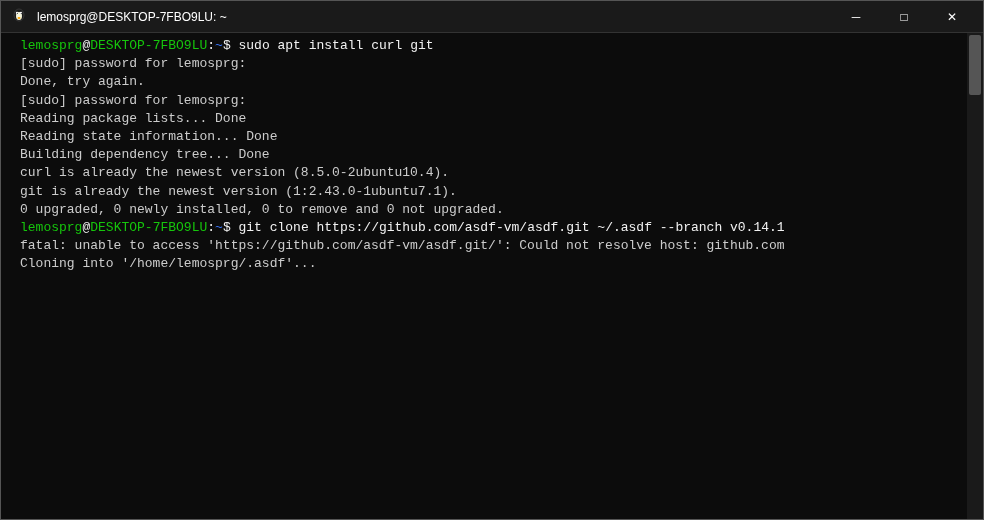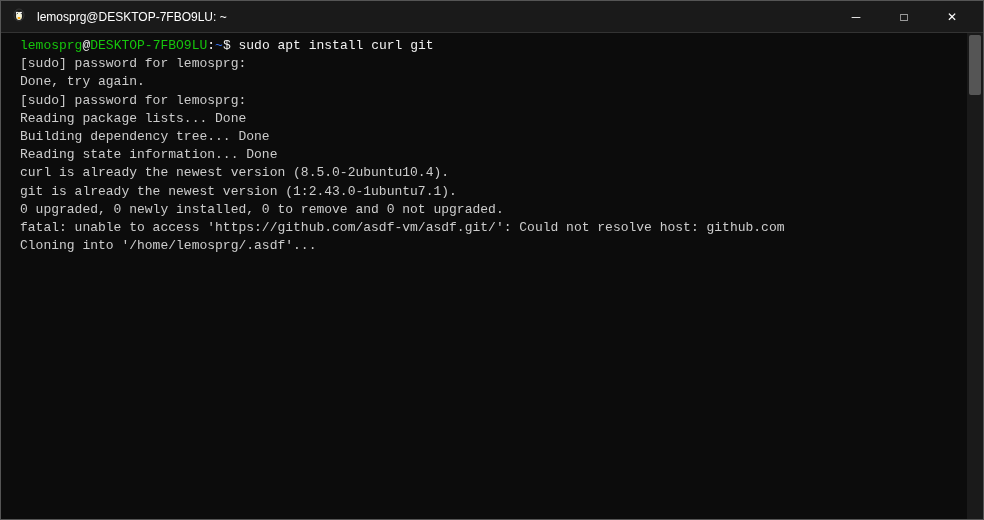--- a/index.html
+++ b/index.html
@@ -155,30 +155,31 @@
       <div class="line"><span class="prompt-user">lemosprg</span><span class="prompt-at">@</span><span class="prompt-host">DESKTOP-7FBO9LU</span><span class="prompt-colon">:</span><span class="prompt-tilde">~</span><span class="prompt-dollar">$</span><span class="prompt-cmd"> sudo apt install curl git</span></div>
 
       <div class="line color-normal">[sudo] password for lemosprg:</div>
 
       <div class="line color-normal">Done, try again.</div>
 
       <div class="line color-normal">[sudo] password for lemosprg:</div>
 
       <div class="line color-normal">Reading package lists... Done</div>
 
+      <div class="line color-normal">Reading state information... Done</div>
+
       <div class="line color-normal">Building dependency tree... Done</div>
-
-      <div class="line color-normal">Reading state information... Done</div>
 
       <div class="line color-normal">curl is already the newest version (8.5.0-2ubuntu10.4).</div>
 
       <div class="line color-normal">git is already the newest version (1:2.43.0-1ubuntu7.1).</div>
 
       <div class="line color-normal">0 upgraded, 0 newly installed, 0 to remove and 0 not upgraded.</div>
 
+      <div class="line"><span class="prompt-user">lemosprg</span><span class="prompt-at">@</span><span class="prompt-host">DESKTOP-7FBO9LU</span><span class="prompt-colon">:</span><span class="prompt-tilde">~</span><span class="prompt-dollar">$</span><span class="prompt-cmd"> git clone https://github.com/asdf-vm/asdf.git ~/.asdf --branch v0.14.1</span></div>
 
       <div class="line color-normal">fatal: unable to access 'https://github.com/asdf-vm/asdf.git/': Could not resolve host: github.com</div>
 
       <div class="line color-normal">Cloning into '/home/lemosprg/.asdf'...</div>
 
 
     </div>
 
     <div class="scrollbar-track">
       <div class="scrollbar-thumb"></div>

